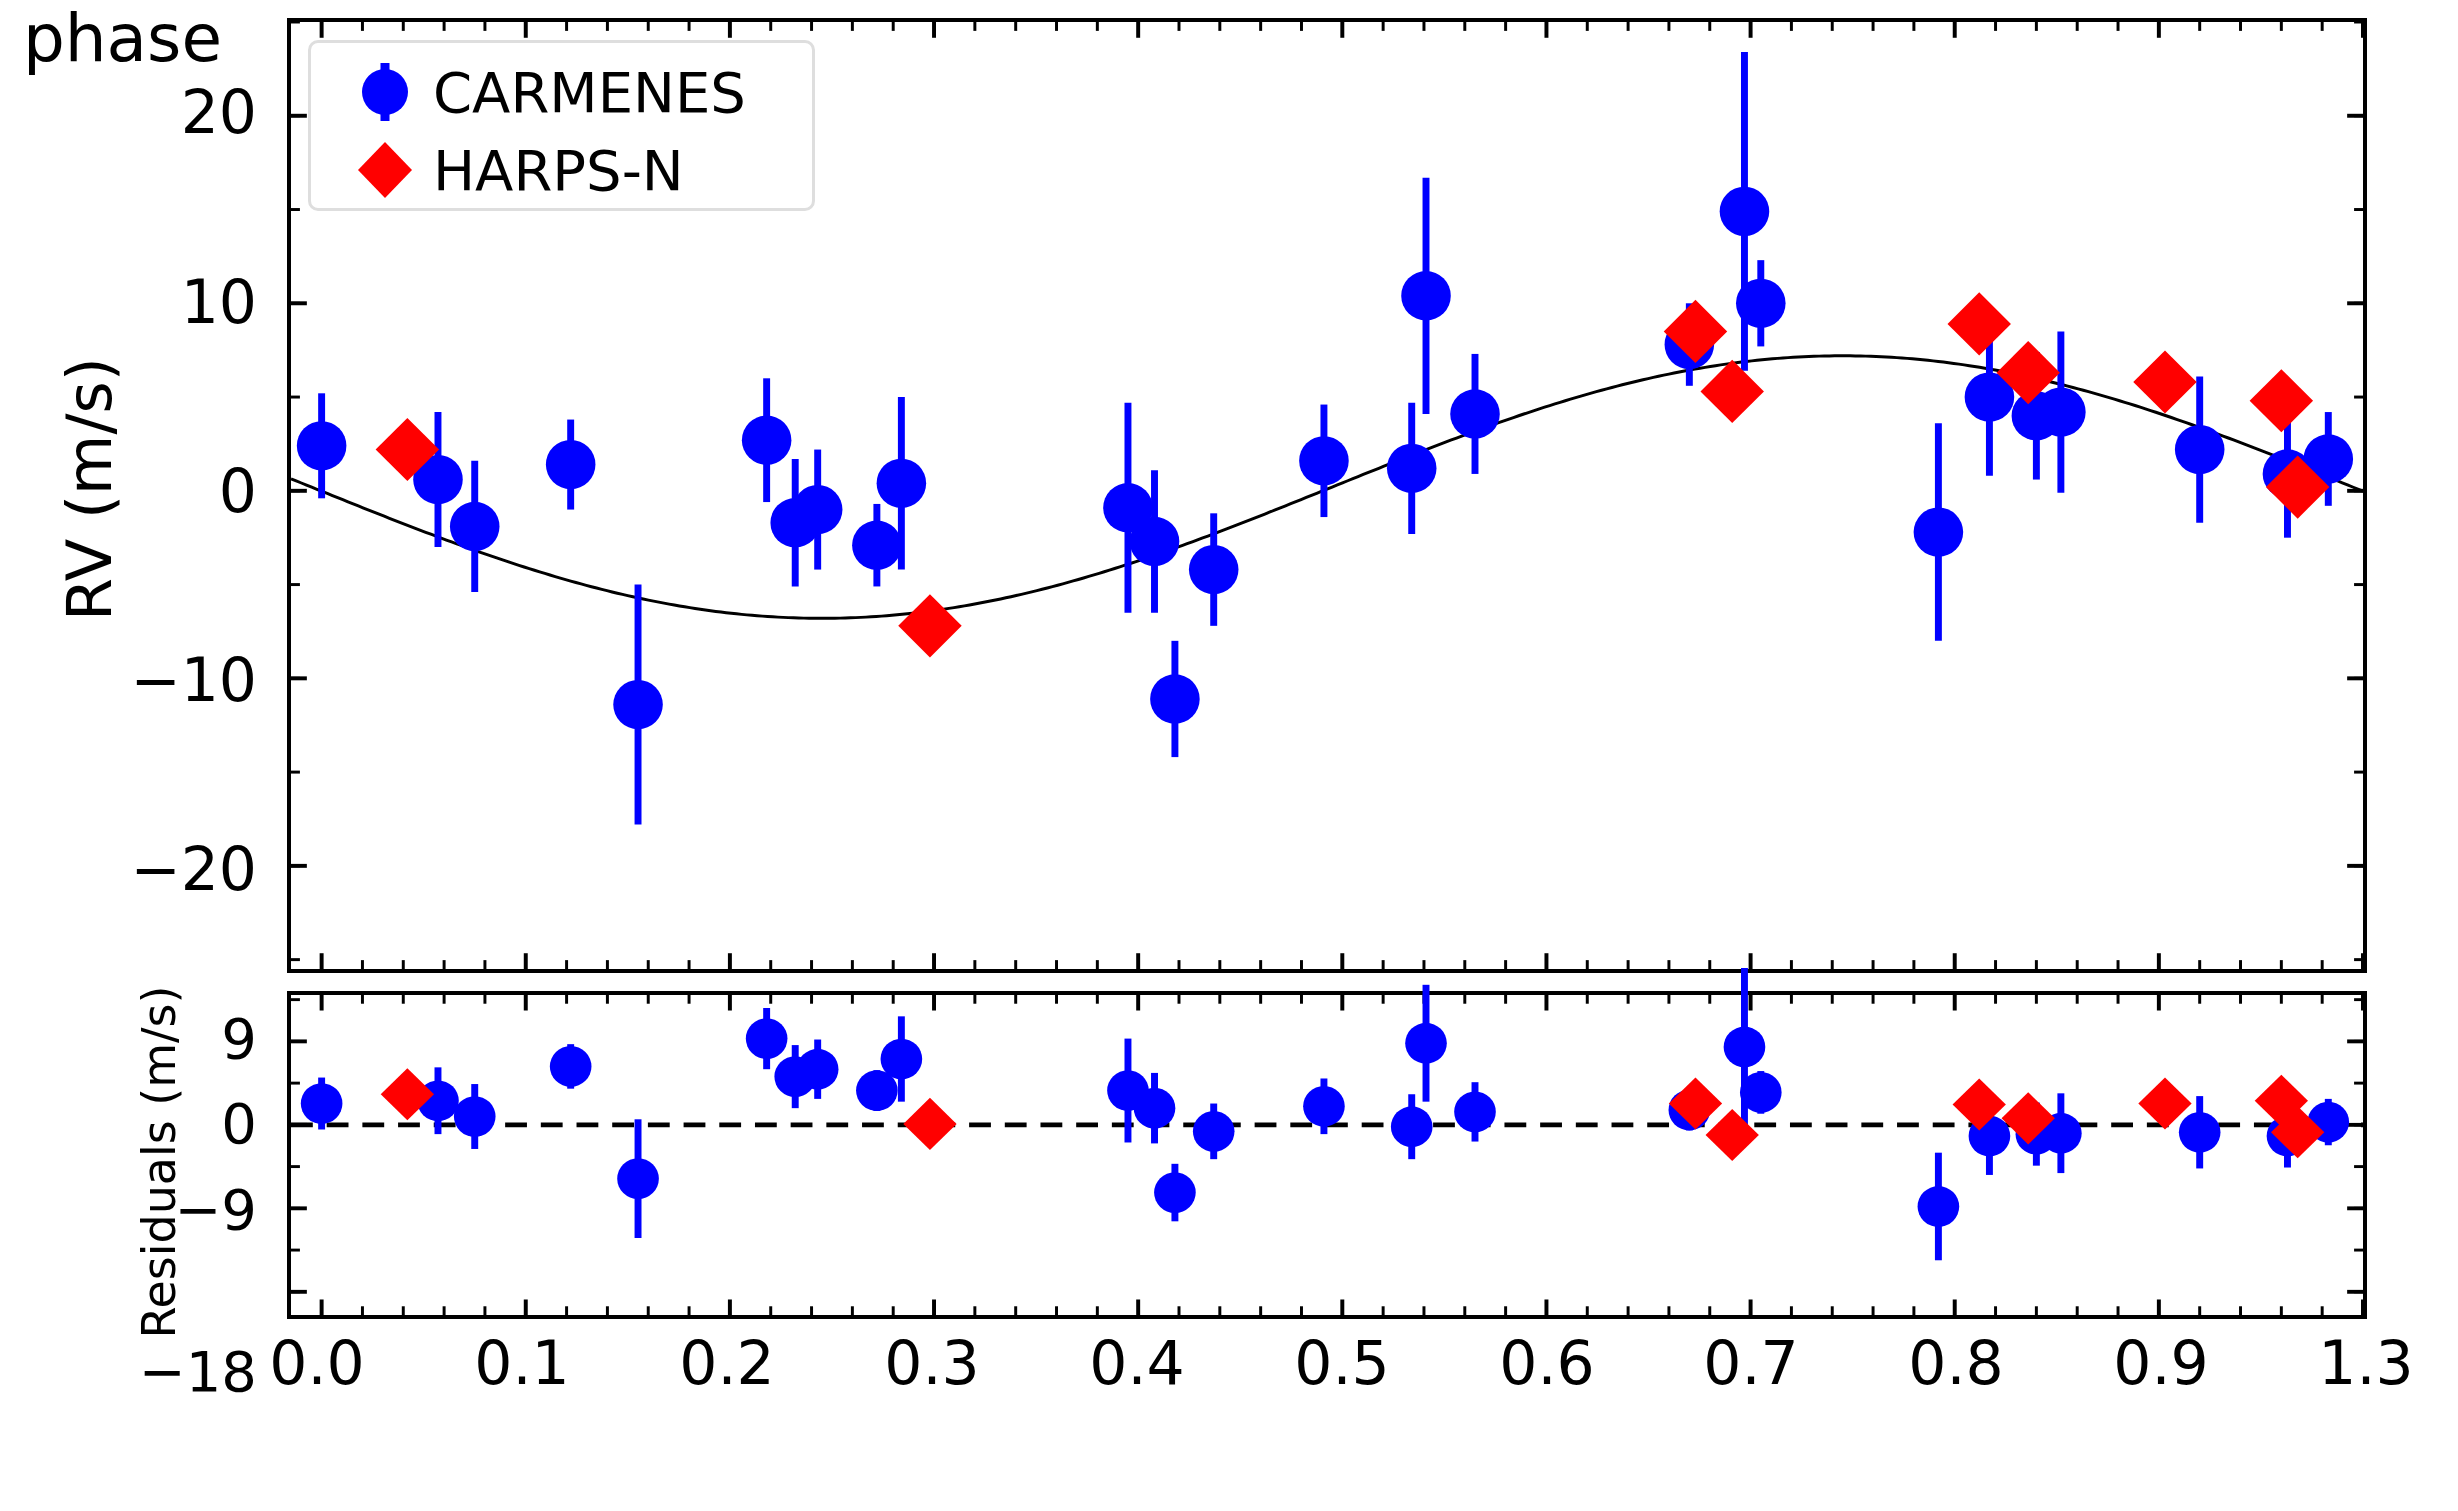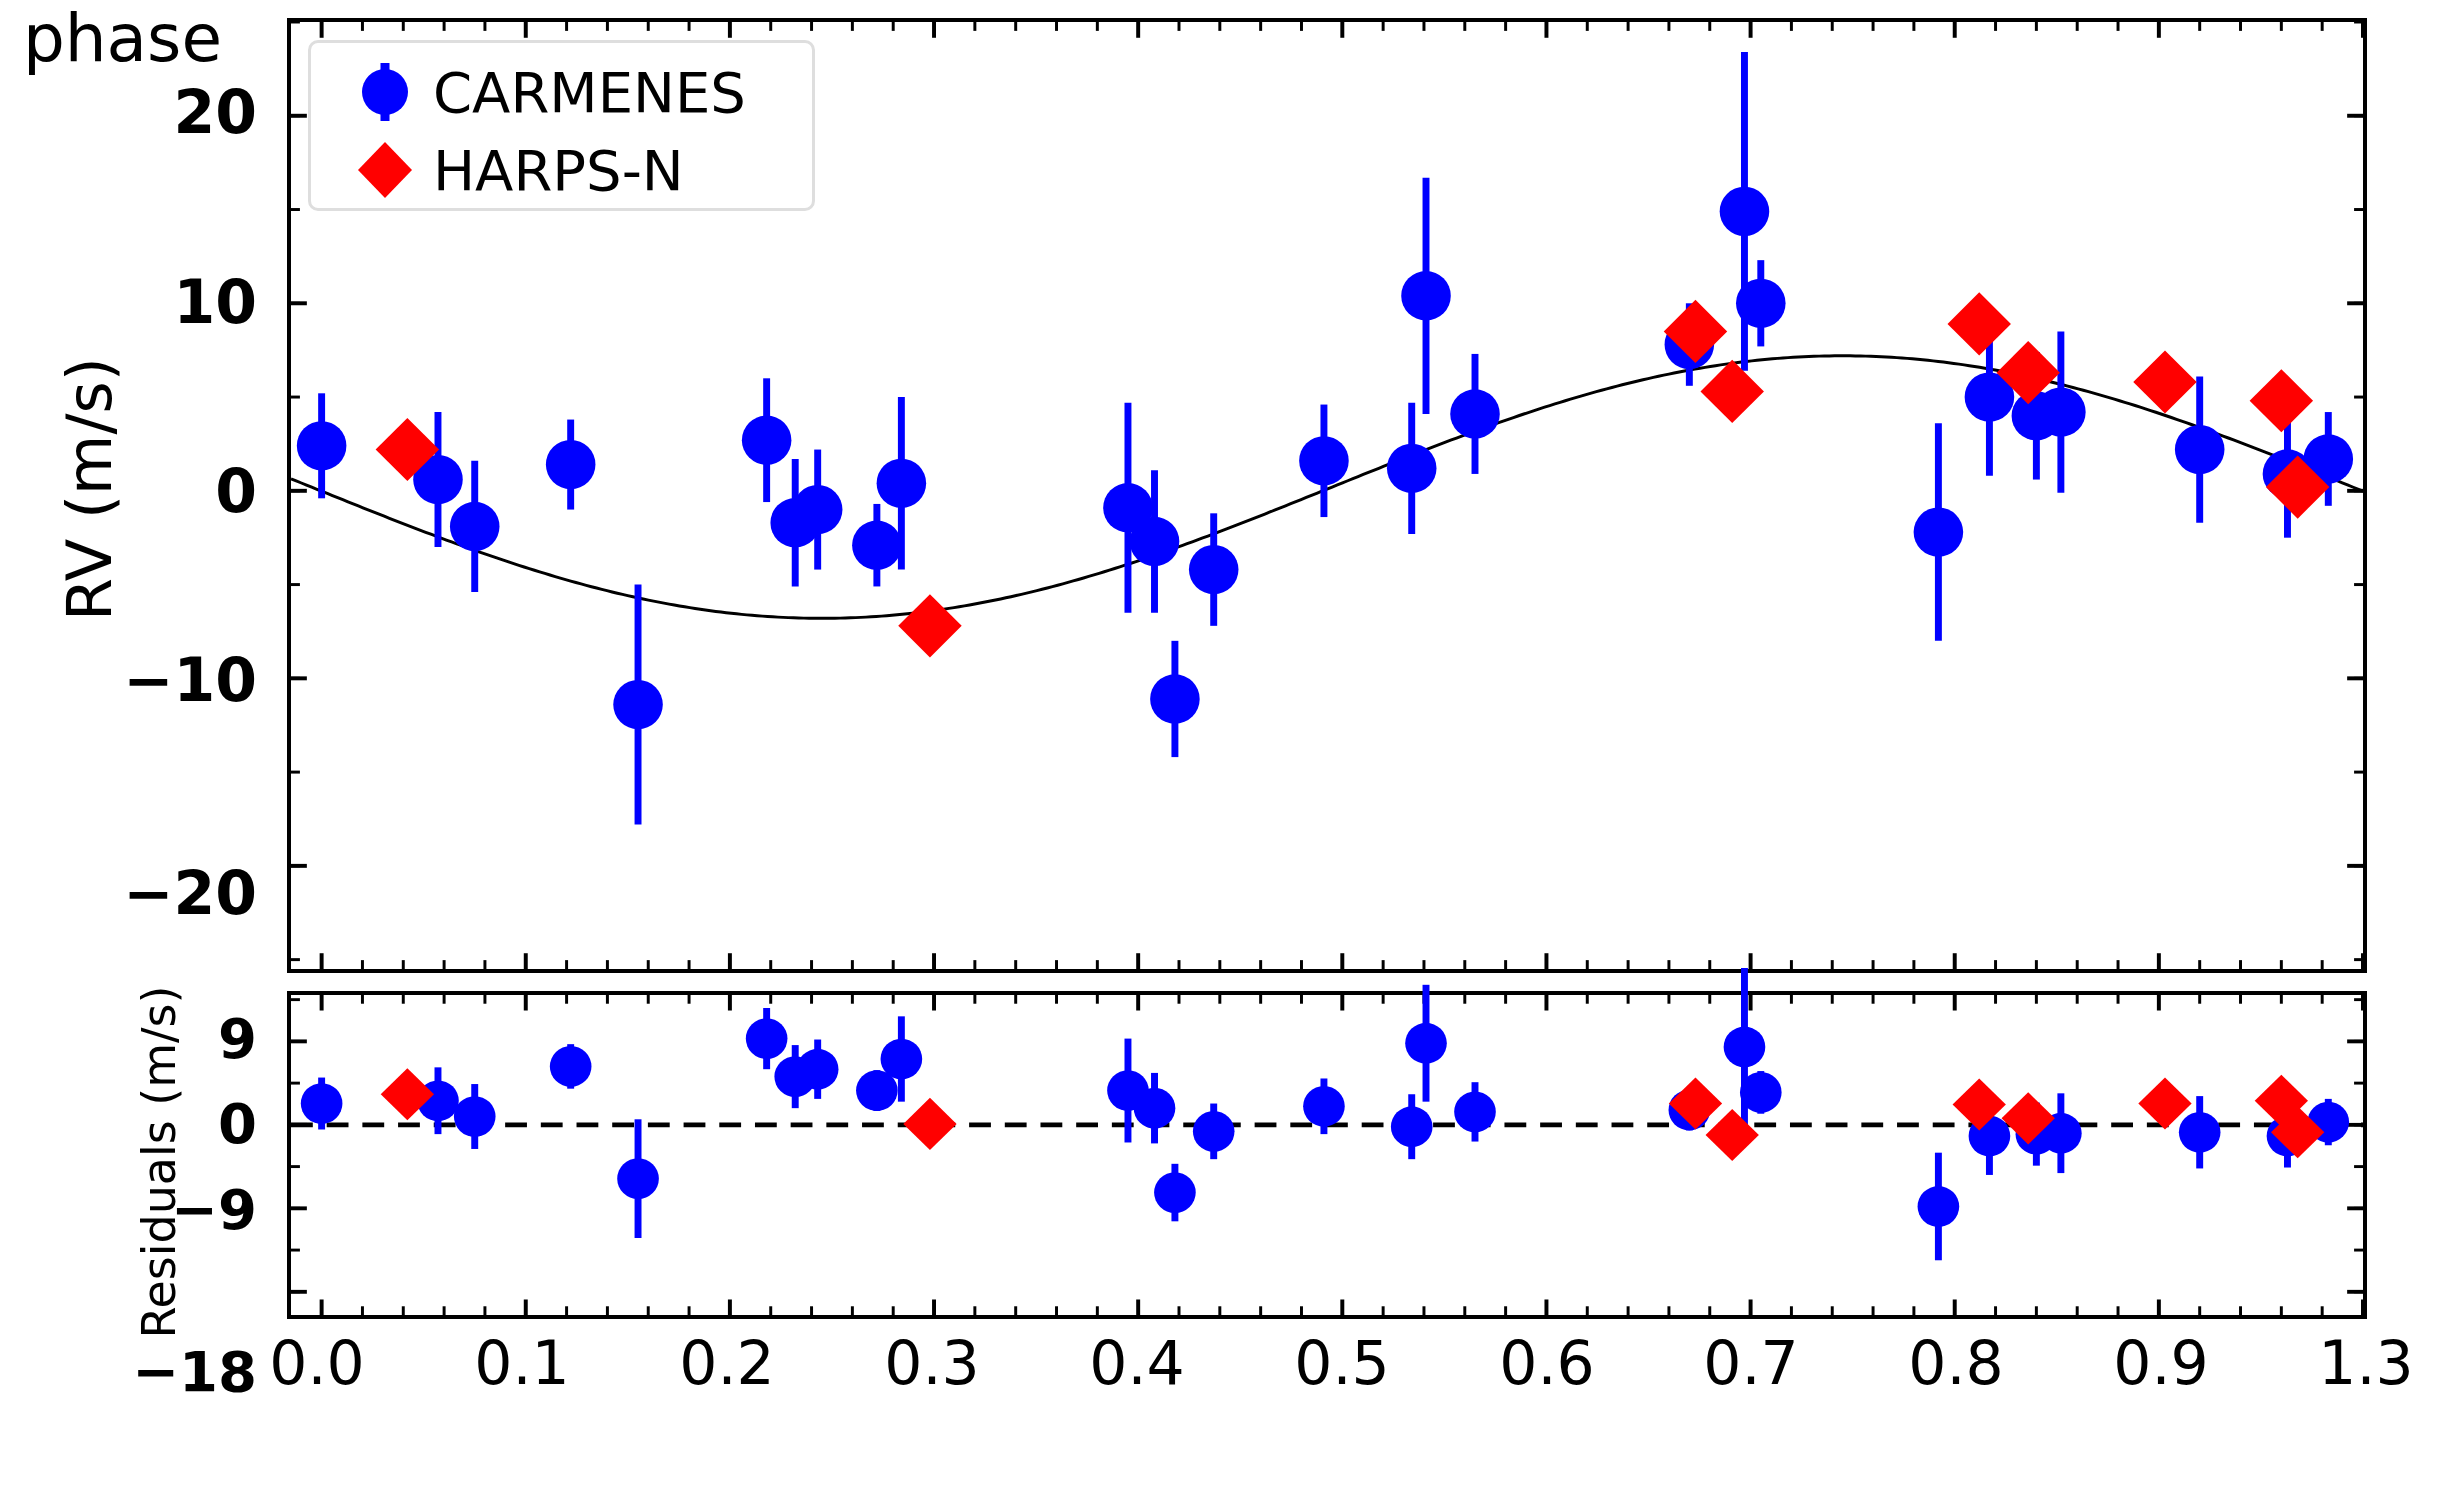--- a/index.html
+++ b/index.html
@@ -3,21 +3,21 @@
 <meta charset="utf-8">
 <style>
   html,body{margin:0;padding:0;background:#ffffff;}
   body{font-family:"DejaVu Sans", sans-serif;}
   #fig{position:relative;width:2459px;height:1511px;background:#fff;overflow:hidden;}
 
   .axes{position:absolute;box-sizing:border-box;border:4px solid #000;background:transparent;}
   .svgfull{position:absolute;left:0;top:0;width:100%;height:100%;overflow:visible;}
 
   .tlabel{position:absolute;color:#000;white-space:nowrap;line-height:1;}
-  .ytick{font-size:60px;text-align:right;transform:translateY(-50%);font-weight:bold;}
+  .ytick{font-size:60px;text-align:right;transform:translateY(-50%);}
   .xtick{font-size:60px;text-align:center;transform:translateX(-50%);}
 
   .axtitle{position:absolute;color:#000;white-space:nowrap;line-height:1;}
   .ytitle{font-size:62px;transform-origin:50% 50%;transform:rotate(-90deg);text-align:center;}
   .ytitle-small{font-size:46px;transform-origin:50% 50%;transform:rotate(-90deg);text-align:center;}
   .xtitle{font-size:66px;text-align:center;transform:translateX(-50%);}
 
   .legendbox{position:absolute;background:#fff;border:3px solid #dedede;border-radius:10px;
              box-sizing:border-box;padding:0;}
   .legrow{position:absolute;display:flex;align-items:center;}
@@ -232,21 +232,21 @@
         <polygon points="2007.6354679802957,351.99999999999994 2039.6354679802957,383.99999999999994 2007.6354679802957,415.99999999999994 1975.6354679802957,383.99999999999994" fill="#ff0000"></polygon>
         <polygon points="2024.1083743842366,439.4455445544554 2056.1083743842364,471.4455445544554 2024.1083743842366,503.4455445544554 1992.1083743842366,471.4455445544554" fill="#ff0000"></polygon>
       </svg>
   </div>
 
   <div id="ylabels-main">
       <div class="tlabel ytick " style="left: 40px; width: 217px; top: 112px;">20</div>
       <div class="tlabel ytick " style="left: 40px; width: 217px; top: 302px;">10</div>
       <div class="tlabel ytick " style="left: 40px; width: 217px; top: 491px;">0</div>
       <div class="tlabel ytick " style="left: 40px; width: 217px; top: 680px;">−10</div>
-      <div class="tlabel ytick " style="left: 40px; width: 217px; top: 869px; margin-top: 24px;">−20</div>
+      <div class="tlabel ytick " style="left: 40px; width: 217px; top: 869px;">−20</div>
     </div>
 
   <div class="axtitle ytitle" id="ytitle-main" style="left:-119px;top:458px;width:418px;">RV (m/s)</div>
 
   <div class="axes" id="ax-res" style="left:287px;top:991px;width:2080px;height:328px;">
     <svg class="svgfull" id="svg-res" viewBox="0 0 2090 330" preserveAspectRatio="none">
         <line x1="30.886699507389164" y1="0" x2="30.886699507389164" y2="16" stroke="#000" stroke-width="4"></line>
         <line x1="30.886699507389164" y1="330" x2="30.886699507389164" y2="314" stroke="#000" stroke-width="4"></line>
         <line x1="72.0689655172414" y1="0" x2="72.0689655172414" y2="9" stroke="#000" stroke-width="3"></line>
         <line x1="72.0689655172414" y1="330" x2="72.0689655172414" y2="321" stroke="#000" stroke-width="3"></line>

